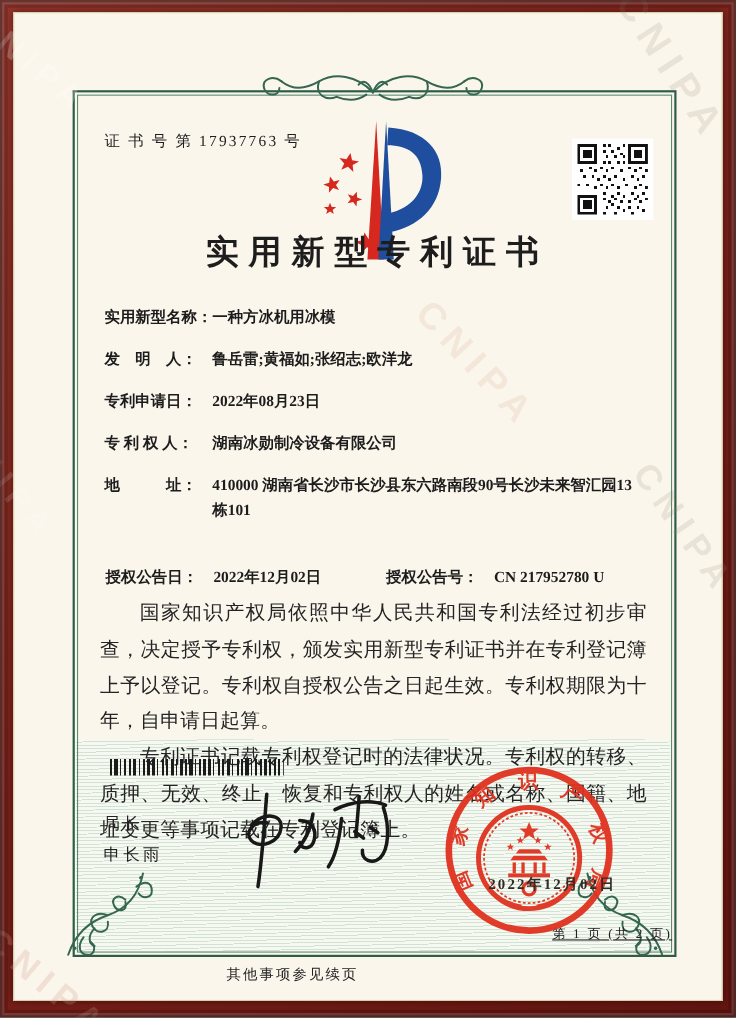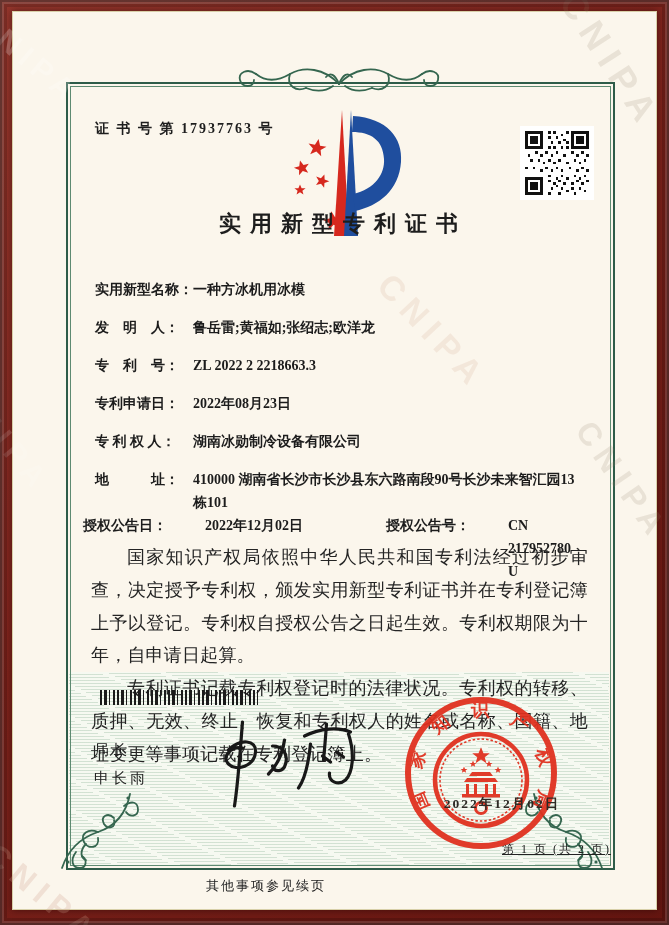--- a/index.html
+++ b/index.html
@@ -21,33 +21,33 @@
   .green-box::after{content:"";position:absolute;inset:2px;border:1px solid #5d8a71;}
   .orn{position:absolute;z-index:4;}
   .wm{position:absolute;z-index:5;font-family:"Liberation Sans","DejaVu Sans",sans-serif;
       font-weight:bold;pointer-events:none;white-space:nowrap;}
   .wm1{left:-10px;top:4px;font-size:30px;letter-spacing:7px;color:rgba(255,255,255,.22);transform:rotate(40deg);transform-origin:left top;}
   .wm2{left:586px;top:-16px;font-size:36px;letter-spacing:9px;color:rgba(140,125,100,.16);transform:rotate(57deg);transform-origin:left top;}
   .wm3{left:398px;top:266px;font-size:34px;letter-spacing:8px;color:rgba(200,145,118,.15);transform:rotate(47deg);transform-origin:left top;}
   .wm4{left:598px;top:414px;font-size:32px;letter-spacing:8px;color:rgba(150,128,108,.17);transform:rotate(55deg);transform-origin:left top;}
   .wm5{left:2px;top:836px;font-size:32px;letter-spacing:8px;color:rgba(208,158,138,.25);transform:rotate(40deg);transform-origin:left top;}
   .wm6{left:-24px;top:380px;font-size:30px;letter-spacing:7px;color:rgba(255,255,255,.14);transform:rotate(50deg);transform-origin:left top;}
-  .cert-no{position:absolute;left:95px;top:120px;z-index:4;font-size:14px;font-weight:bold;
+  .cert-no{position:absolute;left:95px;top:120px;z-index:4;font-size:14px;font-weight:normal;
       letter-spacing:2px;color:#1e1e1e;}
   .logo{position:absolute;left:283px;top:104px;z-index:4;}
   .qr{position:absolute;left:520px;top:126px;width:74px;height:74px;background:#fff;z-index:4;
       display:flex;align-items:center;justify-content:center;}
   .title{position:absolute;left:66px;top:209px;width:545px;z-index:4;text-align:center;
-      font-size:22px;font-weight:bold;letter-spacing:9px;text-indent:9px;color:#1d1d1d;}
+      font-size:30px;font-weight:bold;letter-spacing:9px;text-indent:9px;color:#1d1d1d;}
   .fields{position:absolute;left:95px;top:278px;width:492px;z-index:4;font-family:Liberation Serif, serif;}
   .f-row{display:flex;margin-bottom:15px;font-size:14px;font-weight:bold;line-height:23px;color:#1c1c1c;}
   .f-label{flex:0 0 98px;}
   .f-value{flex:1;}
-  .grant-row{position:absolute;left:83px;top:514px;width:500px;z-index:4;display:flex;
-      font-size:14px;font-weight:bold;line-height:23px;color:#1c1c1c;gap:24px;}
+  .grant-row{position:absolute;left:96px;top:514px;width:500px;z-index:4;display:flex;
+      font-size:14px;font-weight:bold;line-height:23px;color:#1c1c1c;}
   .g-dl{flex:0 0 98px}.g-dv{flex:0 0 157px}.g-nl{flex:0 0 98px}.g-nv{flex:1}
   .legal{position:absolute;left:91px;top:541px;width:497px;z-index:4;
       font-size:18px;line-height:1.82;color:#242424;text-align:justify;letter-spacing:.2px;}
   .legal p{margin:0;text-indent:2em;}
   .barcode{position:absolute;left:100px;top:690px;width:158px;height:15px;z-index:4;
       background:repeating-linear-gradient(90deg,#1b1b1b 0 2px,rgba(0,0,0,0) 2px 4px,#1b1b1b 4px 7px,rgba(0,0,0,0) 7px 9px,#1b1b1b 9px 10px,rgba(0,0,0,0) 10px 13px,#1b1b1b 13px 15px,rgba(0,0,0,0) 15px 17px);}
   .signer{position:absolute;left:94px;top:736px;z-index:4;
       font-family:"Liberation Sans","DejaVu Sans",sans-serif;
       font-size:15px;font-weight:normal;color:#222;line-height:28px;letter-spacing:3px;}
   .signature{position:absolute;left:196px;top:716px;z-index:4;}
@@ -158,24 +158,20 @@
   <div class="title">实用新型专利证书</div>
 
   <div class="fields">
     <div class="f-row">
       <span class="f-label">实用新型名称：</span>
       <span class="f-value">一种方冰机用冰模</span>
     </div>
     <div class="f-row">
       <span class="f-label">发　明　人：</span>
       <span class="f-value">鲁岳雷;黄福如;张绍志;欧洋龙</span>
-    </div>
-    <div class="f-row">
-      <span class="f-label">专　利　号：</span>
-      <span class="f-value">ZL 2022 2 2218663.3</span>
     </div>
     <div class="f-row">
       <span class="f-label">专利申请日：</span>
       <span class="f-value">2022年08月23日</span>
     </div>
     <div class="f-row">
       <span class="f-label">专 利 权 人：</span>
       <span class="f-value">湖南冰勋制冷设备有限公司</span>
     </div>
     <div class="f-row">

